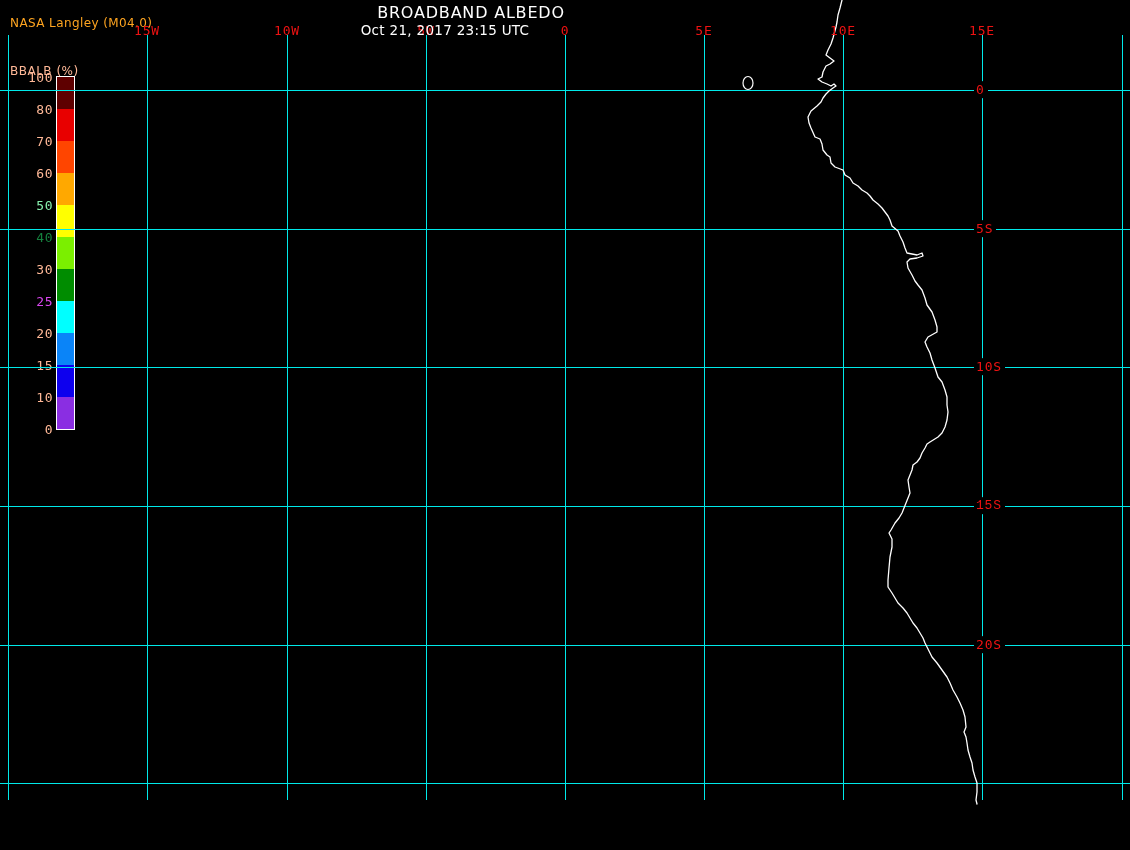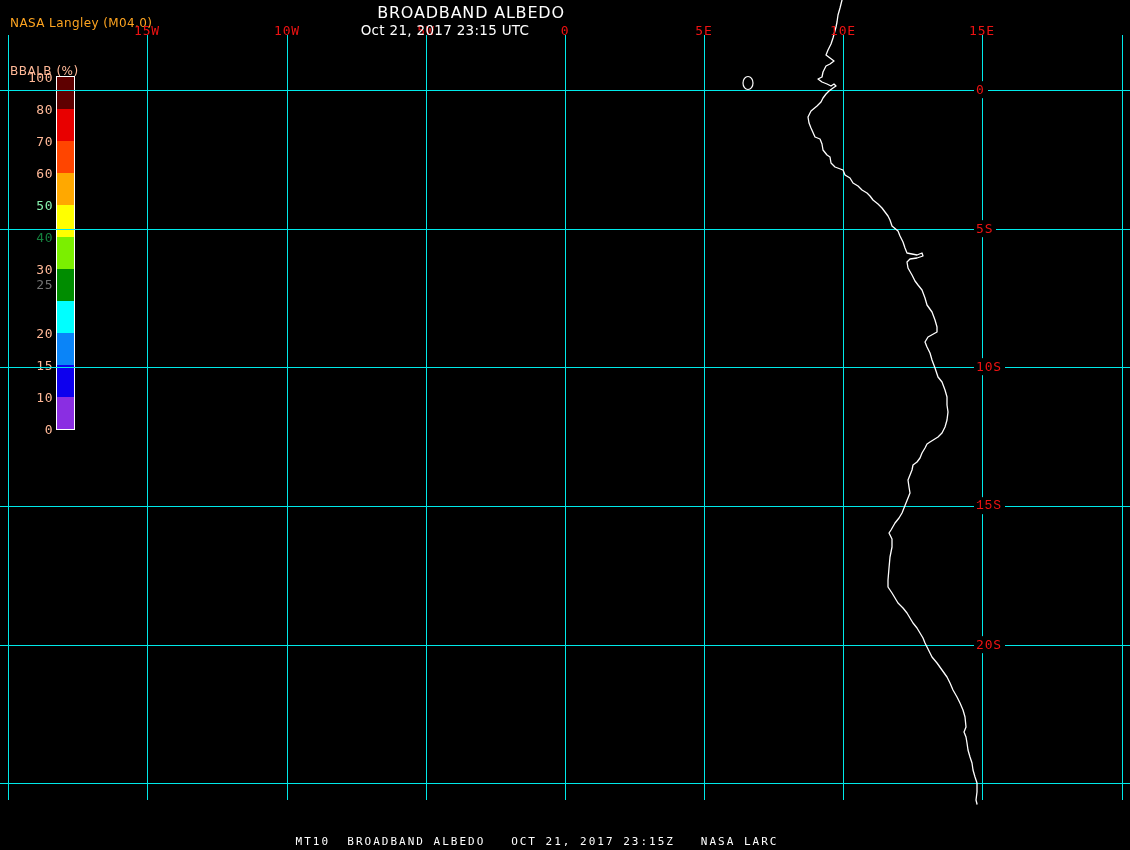--- a/index.html
+++ b/index.html
@@ -133,21 +133,21 @@
     </div>
 
   <div id="colorbar-ticks">
       <div class="cb-tick" style="top: 77px; color: rgb(255, 184, 151);">100</div>
       <div class="cb-tick" style="top: 109px; color: rgb(255, 184, 151); padding-left: 33px;">80</div>
       <div class="cb-tick" style="top: 141px; color: rgb(255, 184, 151);">70</div>
       <div class="cb-tick" style="top: 173px; color: rgb(255, 184, 151);">60</div>
       <div class="cb-tick" style="top: 205px; color: #86efac;">50</div>
       <div class="cb-tick" style="top: 237px; color: #15803d;">40</div>
       <div class="cb-tick" style="top: 269px; color: rgb(255, 184, 151);">30</div>
-      <div class="cb-tick" style="top: 284px; color: #737373;">25</div>
+      <div class="cb-tick" style="top: 301px; color: #d946ef;">25</div>
       <div class="cb-tick" style="top: 333px; color: rgb(255, 184, 151);">20</div>
       <div class="cb-tick" style="top: 365px; color: rgb(255, 184, 151); text-align: right;">15</div>
       <div class="cb-tick" style="top: 397px; color: rgb(255, 184, 151);">10</div>
       <div class="cb-tick" style="top: 429px; color: rgb(255, 184, 151);">0</div>
     </div>
 
   <svg id="map-svg" viewBox="0 0 1130 850" xmlns="http://www.w3.org/2000/svg">
       <line x1="8.5" y1="35" x2="8.5" y2="800" stroke="#00e9e9" stroke-width="1"></line>
       <line x1="147.5" y1="35" x2="147.5" y2="800" stroke="#00e9e9" stroke-width="1"></line>
       <line x1="287.5" y1="35" x2="287.5" y2="800" stroke="#00e9e9" stroke-width="1"></line>
@@ -178,15 +178,14 @@
     </div>
 
   <div id="lat-labels">
       <div class="lat-label" style="left: 974px; top: 90px; color: rgb(238, 18, 18);">0</div>
       <div class="lat-label" style="left: 974px; top: 229px; color: rgb(238, 18, 18);">5S</div>
       <div class="lat-label" style="left: 974px; top: 367px; color: rgb(238, 18, 18);">10S</div>
       <div class="lat-label" style="left: 974px; top: 506px; color: rgb(238, 18, 18); font-family: Liberation Mono, monospace;">15S</div>
       <div class="lat-label" style="left: 974px; top: 645px; color: rgb(238, 18, 18);">20S</div>
     </div>
 
-  <div class="footer">MT10  BROADBAND ALBEDO   OCT 21, 2017 23:15Z   NASA LARC</div>
 
 </div>
 
 </body></html>

